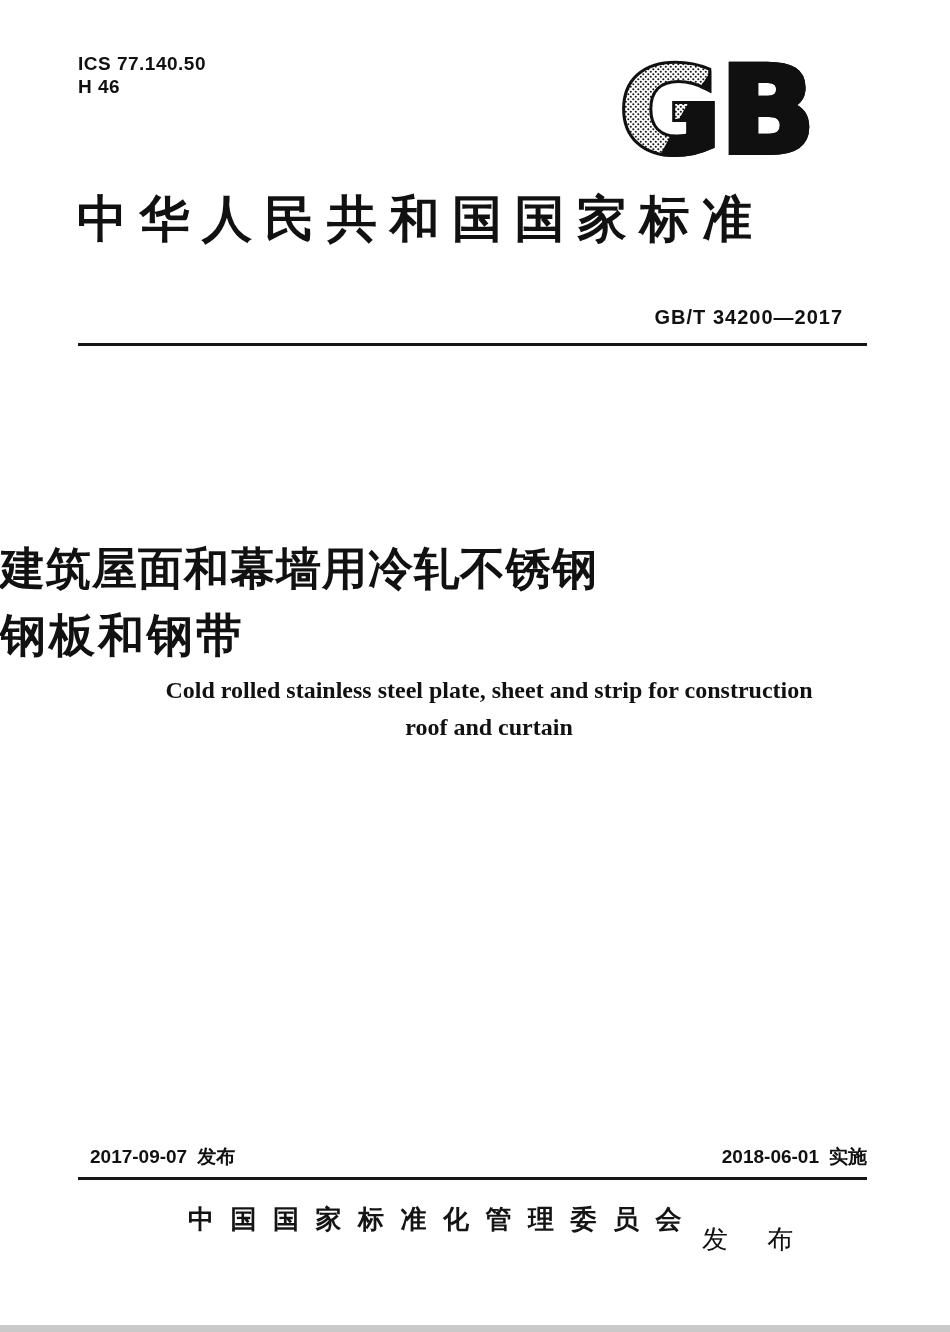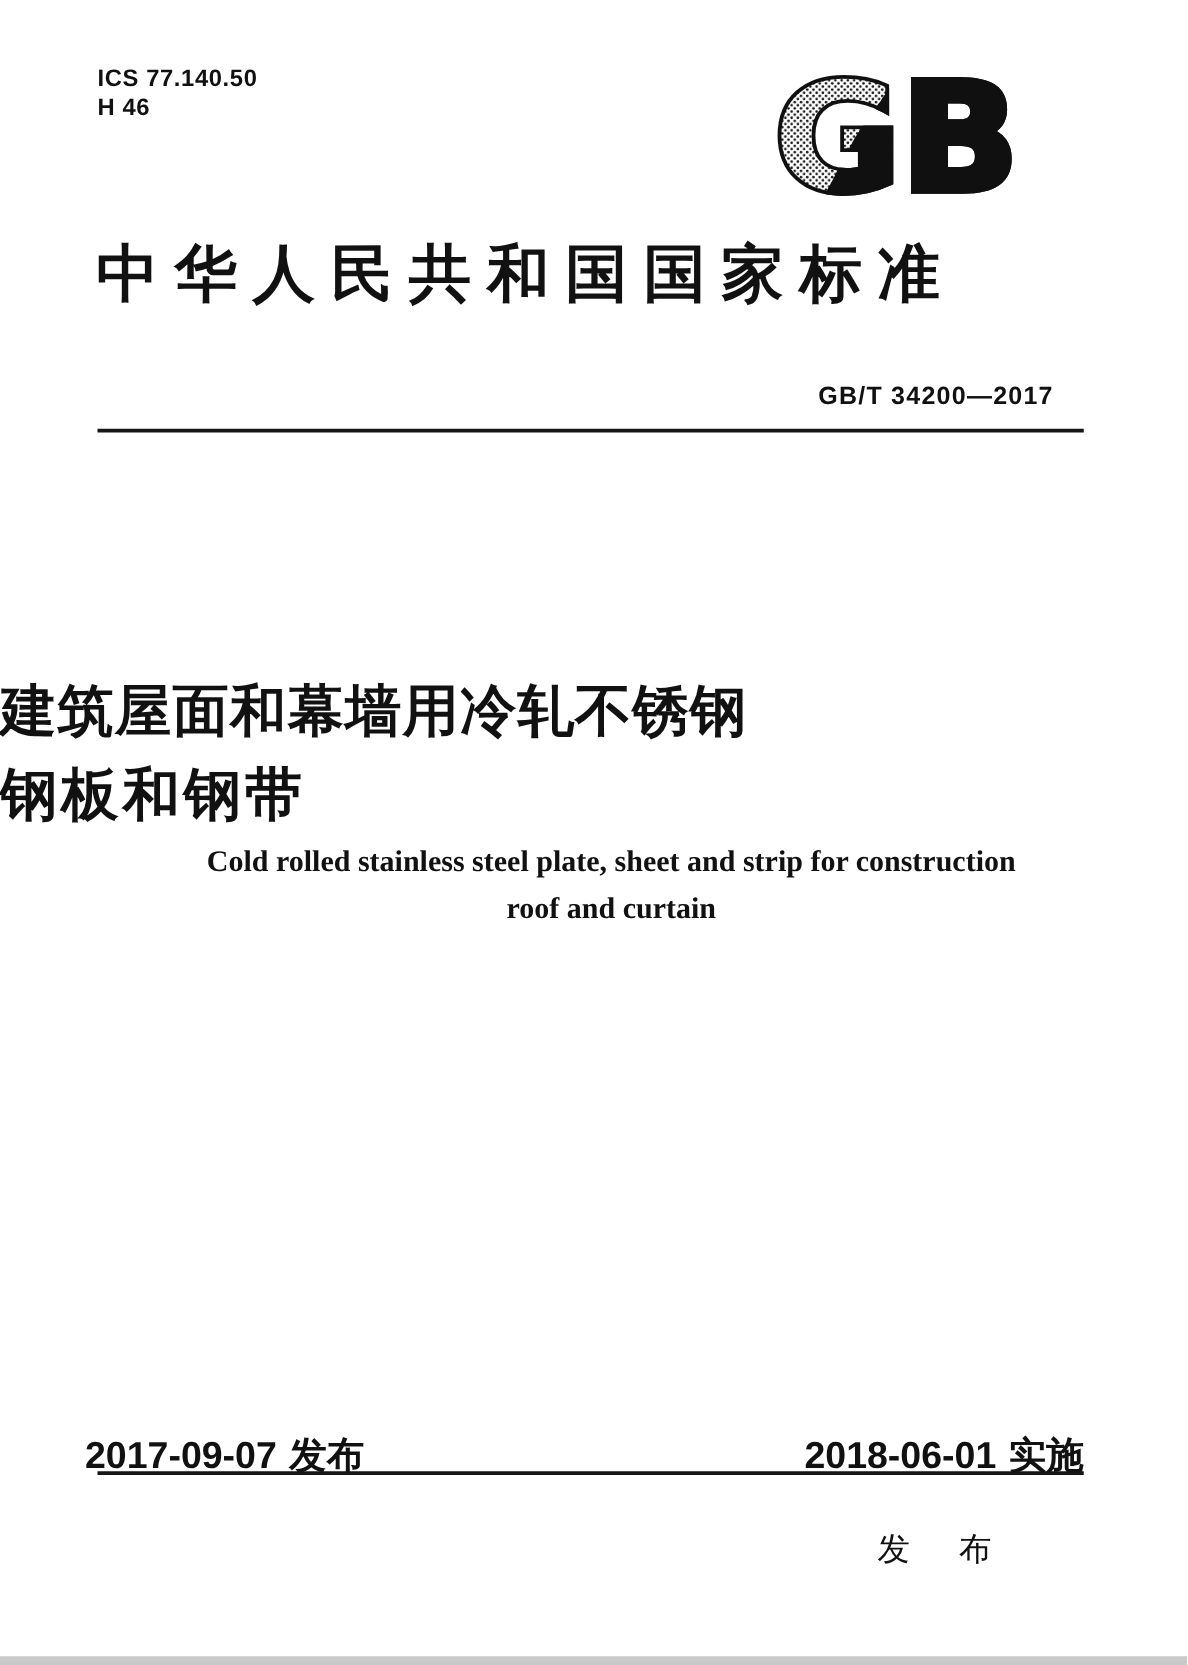--- a/index.html
+++ b/index.html
@@ -86,26 +86,26 @@
     text-align: center;
     font-family: "Liberation Serif", serif;
     font-weight: bold;
     font-size: 24px;
     line-height: 37px;
   }
 
   
   .dates-row {
     position: absolute;
-    left: 68px;
+    left: 90px;
     right: 83px;
     top: 1144px;
     display: flex;
     justify-content: space-between;
-    font-size: 30px;
+    font-size: 19px;
     font-weight: bold;
   }
   .date-group { white-space: nowrap; }
   .date-group .date-label { margin-left: 10px; }
 
   
   .issuer-block {
     position: absolute;
     left: 188px;
     top: 1202px;
@@ -197,18 +197,19 @@
       <span>2017-09-07</span><span class="date-label">发布</span>
     </div>
     <div class="date-group">
       <span>2018-06-01</span><span class="date-label">实施</span>
     </div>
   </div>
 
   <div class="rule rule-bottom"></div>
 
   <div class="issuer-block">
+    <div class="issuer-line2">中国国家标准化管理委员会</div>
   </div>
   <div class="publish-label">发 布</div>
 
   <div class="scan-bar"></div>
 
 </div>
 
 </body></html>

